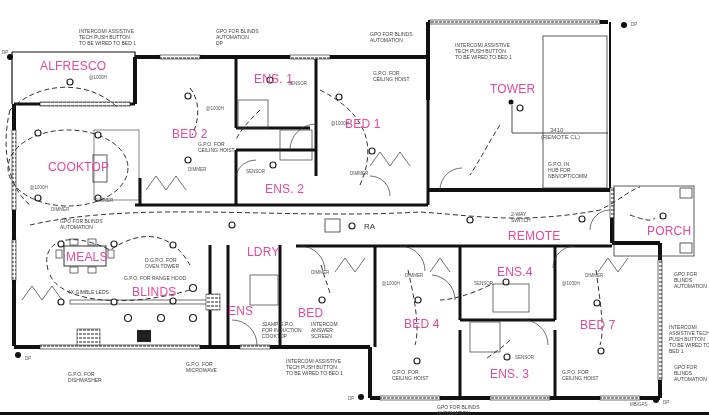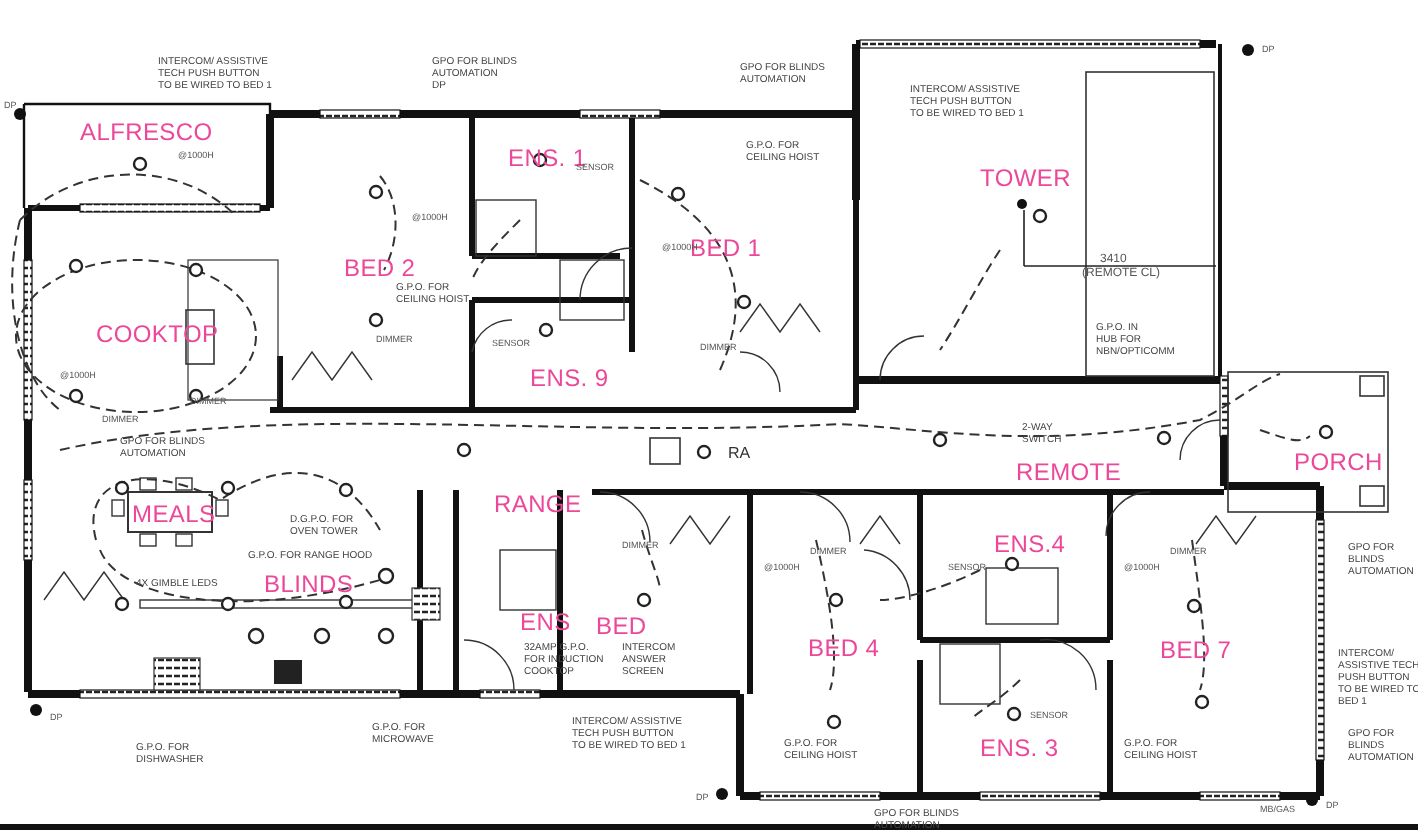--- a/index.html
+++ b/index.html
@@ -207,27 +207,27 @@
 
   <rect x="0" y="412" width="709" height="3" fill="#111"></rect>
 </svg>
 
 <div class="room" style="left:40px;top:60px;">ALFRESCO</div>
 <div class="room" style="left:48px;top:161px;">COOKTOP</div>
 <div class="room" style="left:66px;top:251px;">MEALS</div>
 <div class="room" style="left:132px;top:286px;">BLINDS</div>
 <div class="room" style="left:172px;top:128px;text-align:center;">BED 2</div>
 <div class="room" style="left:254px;top:73px;">ENS. 1</div>
-<div class="room" style="left:265px;top:183px;">ENS. 9</div>
+<div class="room" style="left:265px;top:183px;">ENS. 2</div>
 <div class="room" style="left:345px;top:118px;">BED 1</div>
 <div class="room" style="left:490px;top:83px;">TOWER</div>
 <div class="room" style="left:508px;top:230px;">REMOTE</div>
 <div class="room" style="left:647px;top:225px;">PORCH</div>
-<div class="room" style="left:247px;top:246px;">RANGE</div>
-<div class="room" style="left:228px;top:305px;margin-left:32px;">ENS</div>
+<div class="room" style="left:247px;top:246px;">LDRY</div>
+<div class="room" style="left:228px;top:305px;">ENS</div>
 <div class="room" style="left:298px;top:307px;">BED</div>
 <div class="room" style="left:404px;top:318px;">BED 4</div>
 <div class="room" style="left:497px;top:266px;">ENS.4</div>
 <div class="room" style="left:490px;top:368px;">ENS. 3</div>
 <div class="room" style="left:580px;top:319px;">BED 7</div>
 
 <div class="note" style="left:79px;top:28px;">INTERCOM/ ASSISTIVE
 TECH PUSH BUTTON
 TO BE WIRED TO BED 1</div>
 <div class="note" style="left:216px;top:28px;">GPO FOR BLINDS

